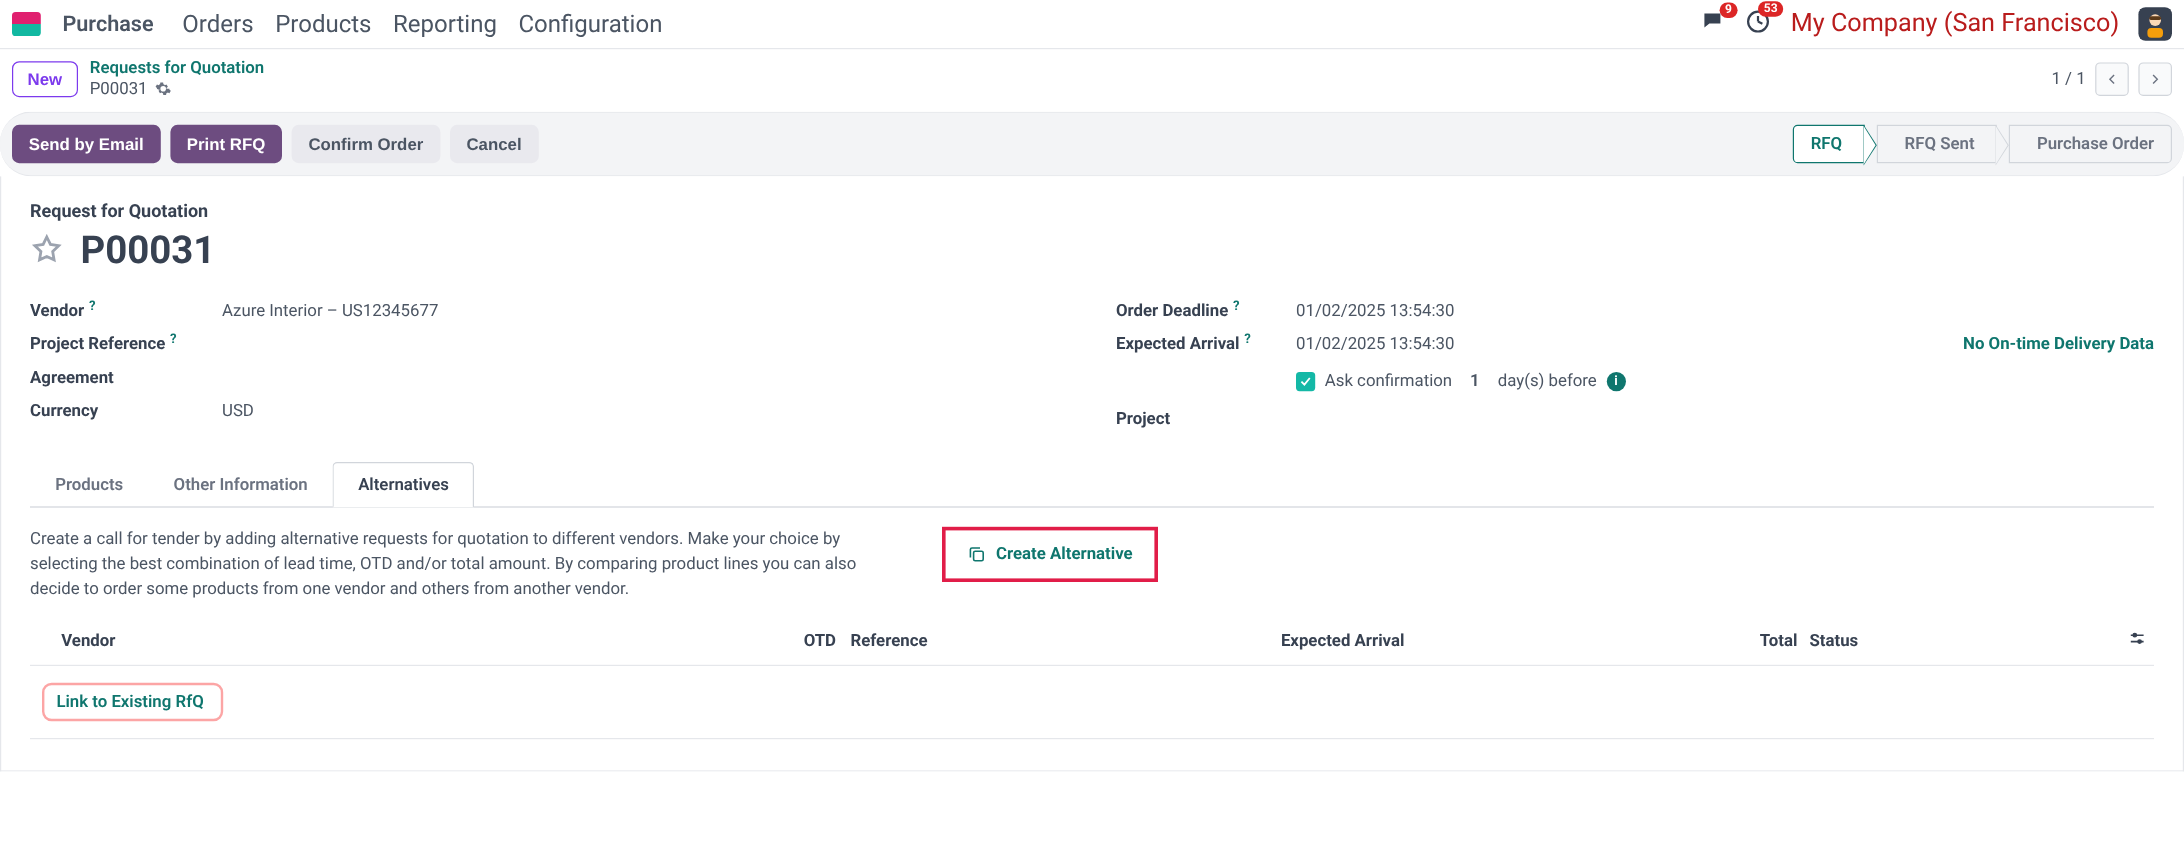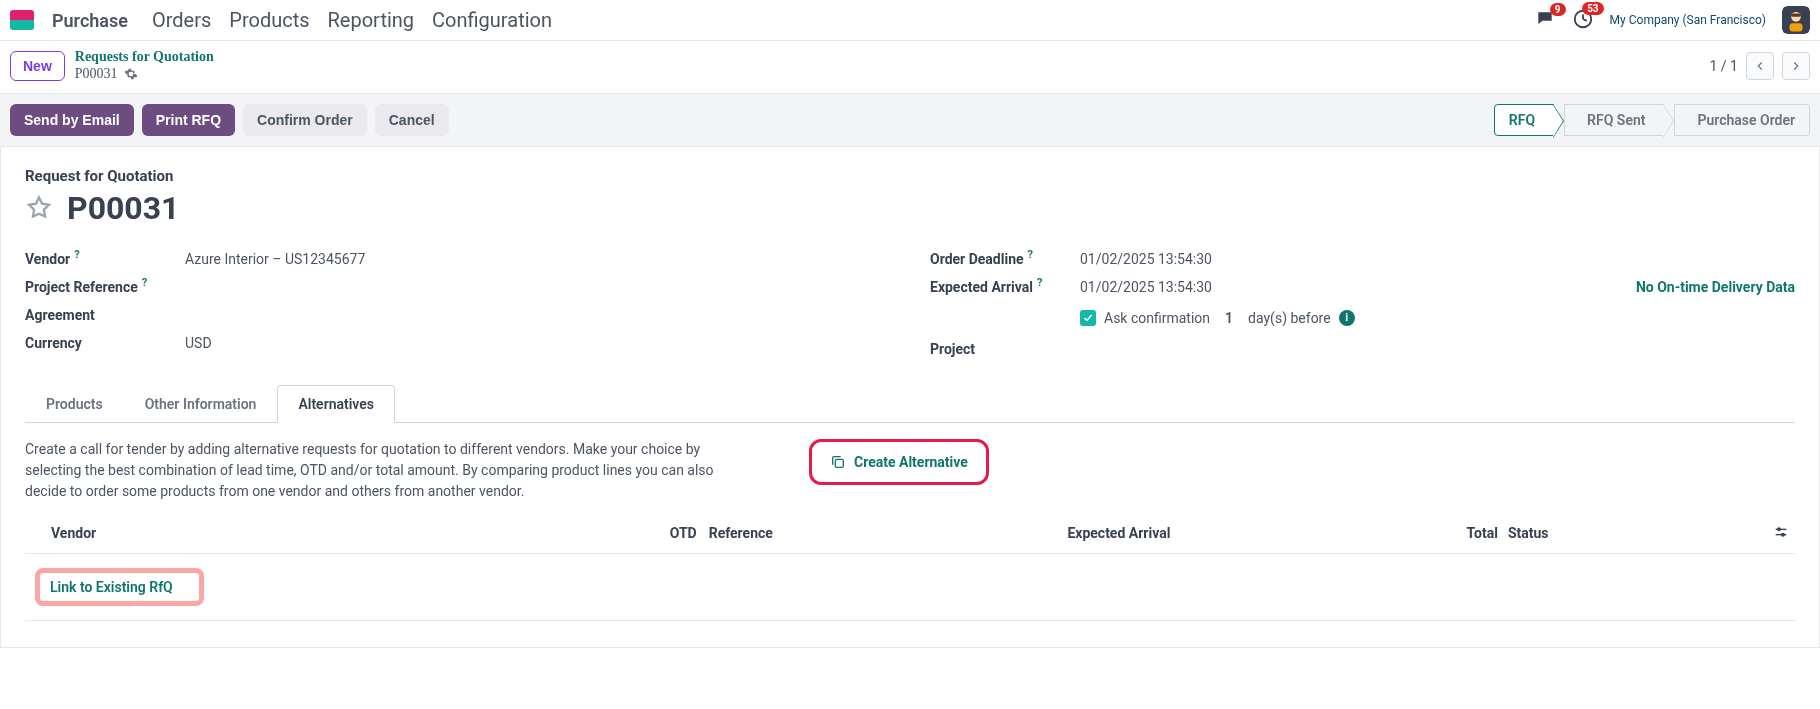--- a/index.html
+++ b/index.html
@@ -24,55 +24,55 @@
   }
   .app-title { font-size: 18px; font-weight: 600; color: #4b5563; margin-right: 6px; }
   .nav-link { color: #4b5563; font-size: 20px; cursor: pointer; }
   .topnav-right { margin-left: auto; display: flex; align-items: center; gap: 16px; }
   .icon-wrap { position: relative; cursor: pointer; }
   .badge {
     position: absolute; top: -6px; right: -10px;
     background: #dc2626; color: #fff; font-size: 10px; font-weight: 700;
     padding: 1px 5px; border-radius: 10px; line-height: 1.1;
   }
-  .comp-name { color: #0c4a6e; font-size: 12px; }
+  .comp-name { color: #b91c1c; font-size: 21px; }
   .avatar {
     width: 28px; height: 28px; border-radius: 6px;
     background: #374151; display:flex; align-items:center; justify-content:center;
     overflow:hidden;
   }
   .avatar svg { width:26px; height:26px; }
 
   
   .crumbs {
     display: flex; align-items: center; padding: 8px 10px 10px 10px; gap: 10px;
   }
   .new-btn {
     border: 1px solid #7c3aed; background: #fff; color: #7c3aed;
     padding: 6px 12px; border-radius: 6px; font-weight: 600; cursor: pointer; font-size:14px;
   }
-  .crumb-stack { display:flex; flex-direction:column; line-height:1.2;font-family:Liberation Serif, serif; }
+  .crumb-stack { display:flex; flex-direction:column; line-height:1.2; }
   .crumb-link { color: #0f766e; font-weight: 600; font-size: 14px; cursor:pointer; }
   .crumb-id { color: #4b5563; font-size: 14px; display:flex; align-items:center; gap:6px; }
   .crumb-id svg { width:14px; height:14px; }
   .pager {
     margin-left: auto; display:flex; align-items:center; gap:8px;
     color:#4b5563; font-size:14px;
   }
   .pager-btn {
     width:28px; height:28px; border:1px solid #d1d5db; border-radius:4px;
     display:flex; align-items:center; justify-content:center; cursor:pointer;
     background:#f9fafb;
   }
   .pager-btn svg { width:14px; height:14px; stroke:#6b7280; }
 
   
   .statusbar {
     display:flex; align-items:flex-start; gap:8px;
-    padding: 10px 10px; background:#f3f4f6; border-top:1px solid #e5e7eb; border-bottom:1px solid #e5e7eb;
+    padding: 10px 10px; background:#f3f4f6; border-top:1px solid #e5e7eb; border-bottom:1px solid #e5e7eb;border-radius:26px;
   }
   .btn { border:none; border-radius:6px; padding:8px 14px; font-size:14px; font-weight:600; cursor:pointer; }
   .btn-primary { background:#6d4c80; color:#fff; }
   .btn-secondary { background:#e9e9ee; color:#4b5563; }
   .status-arrows { margin-left:auto; display:flex; align-items:stretch; height:32px;gap:11px; }
   .arrow {
     position:relative; display:flex; align-items:center; padding:0 18px 0 22px;
     font-size:14px; font-weight:600; color:#6b7280; background:#f3f4f6; border:1px solid #d1d5db;
     margin-left:-1px;
   }
@@ -128,41 +128,41 @@
   }
 
   
   .tabcontent { padding:16px 0; }
   .alt-top { display:flex; gap:40px; align-items:flex-start; }
   .alt-desc { max-width:720px; color:#4b5563; font-size:14px; line-height:1.5; }
   .create-alt {
     display:flex; align-items:center; gap:8px; color:#0f766e; font-weight:700; cursor:pointer;
     padding:8px 10px;
   }
-  .highlight-red { border:3px solid #e11d48; border-radius:12px; padding:4px 8px;margin-left:24px; }
+  .highlight-red { border:3px solid #e11d48; border-radius:0; padding:4px 8px; }
 
   .alt-table-head {
     display:flex; align-items:center; font-weight:700; color:#374151;
     border-bottom:1px solid #e5e7eb; padding:10px 6px; margin-top:12px;
   }
   .col-vendor { flex:3; padding-left:20px; }
   .col-otd { flex:0.6; text-align:right; padding-right:12px; }
   .col-ref { flex:2; }
   .col-exp { flex:1.6; }
   .col-total { flex:0.8; text-align:right; padding-right:10px; }
   .col-status { flex:1.4; }
   .col-adjust { width:30px; text-align:right; cursor:pointer; }
   .col-adjust svg { width:16px; height:16px; }
 
   .link-rfq-row { padding:14px 6px 14px 20px; border-bottom:1px solid #e5e7eb; }
   .link-rfq { color:#0f766e; font-weight:600; cursor:pointer; display:inline-block; }
 
   .highlight-red-tight {
-    border:5px solid #fca5a5; border-radius:8px; display:inline-block;
-    padding:6px 26px 6px 10px; margin-left:-10px;
+    border:2px solid #fca5a5; border-radius:8px; display:inline-block;
+    padding:6px 14px 6px 10px; margin-left:-10px;
   }
   svg.ico-talk path { fill:#374151; }
   svg.ico-clock circle { stroke:#374151; stroke-width:2; fill:none; }
   svg.ico-clock line { stroke:#374151; stroke-width:2; }
 </style>
 </head>
 <body>
 
 <div class="topnav">
   <div class="logo"></div>

